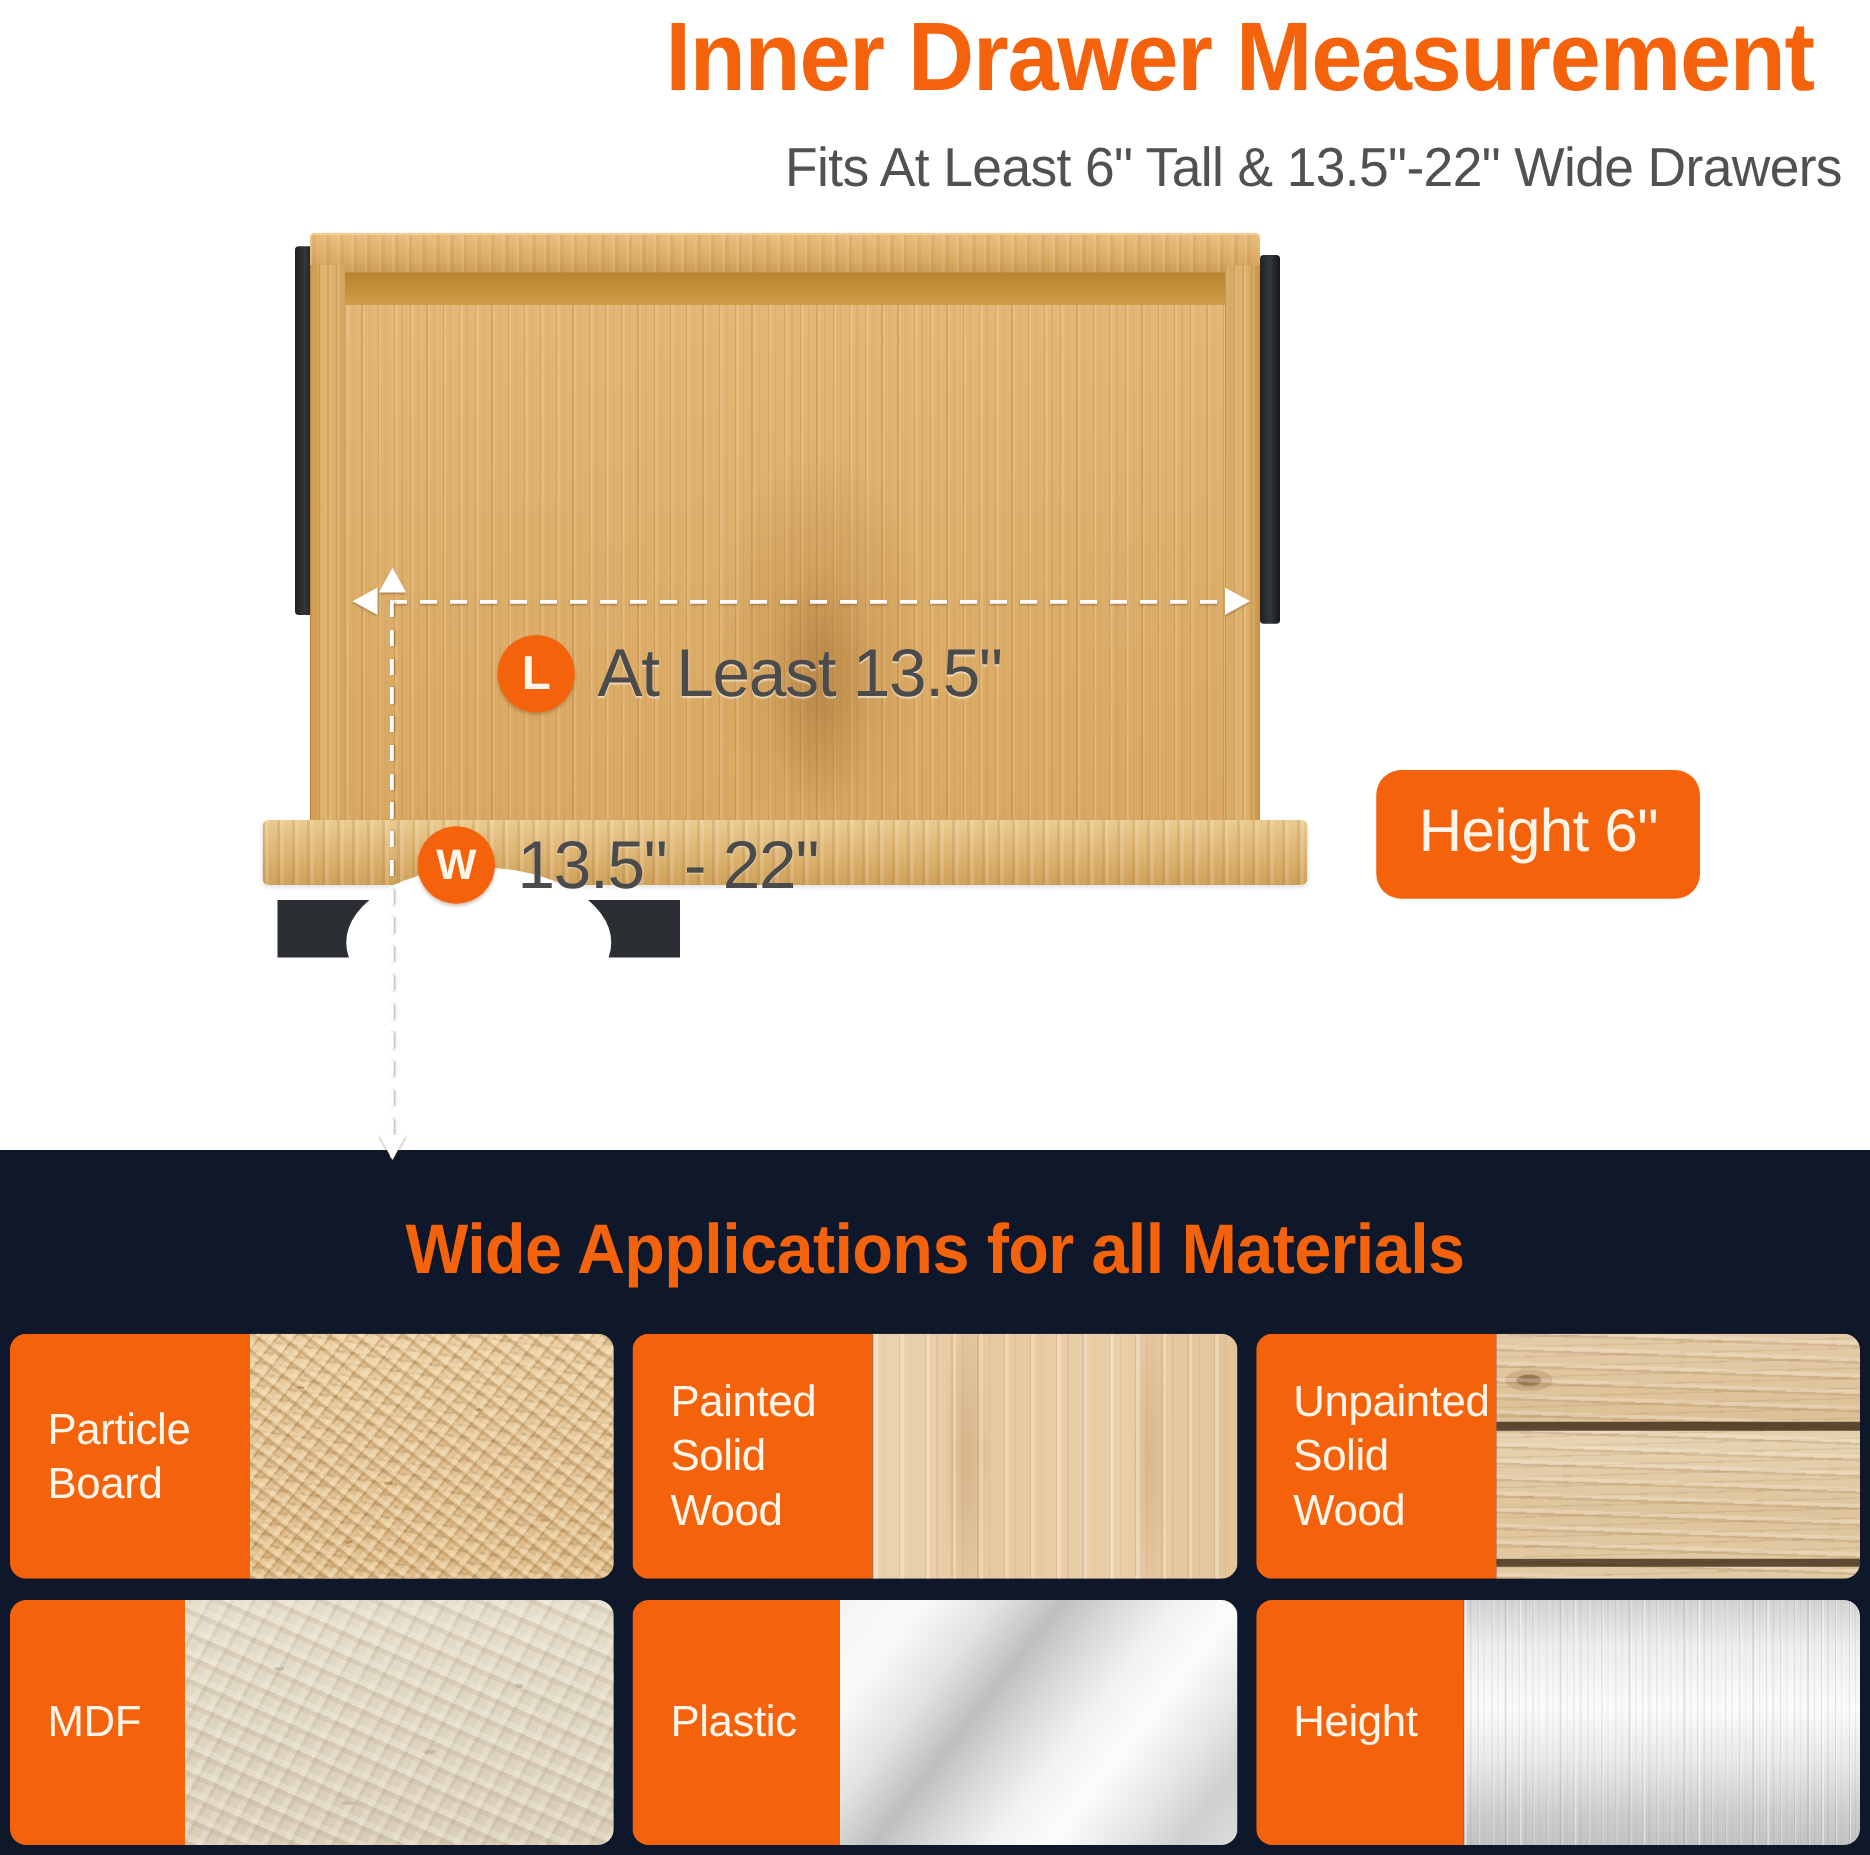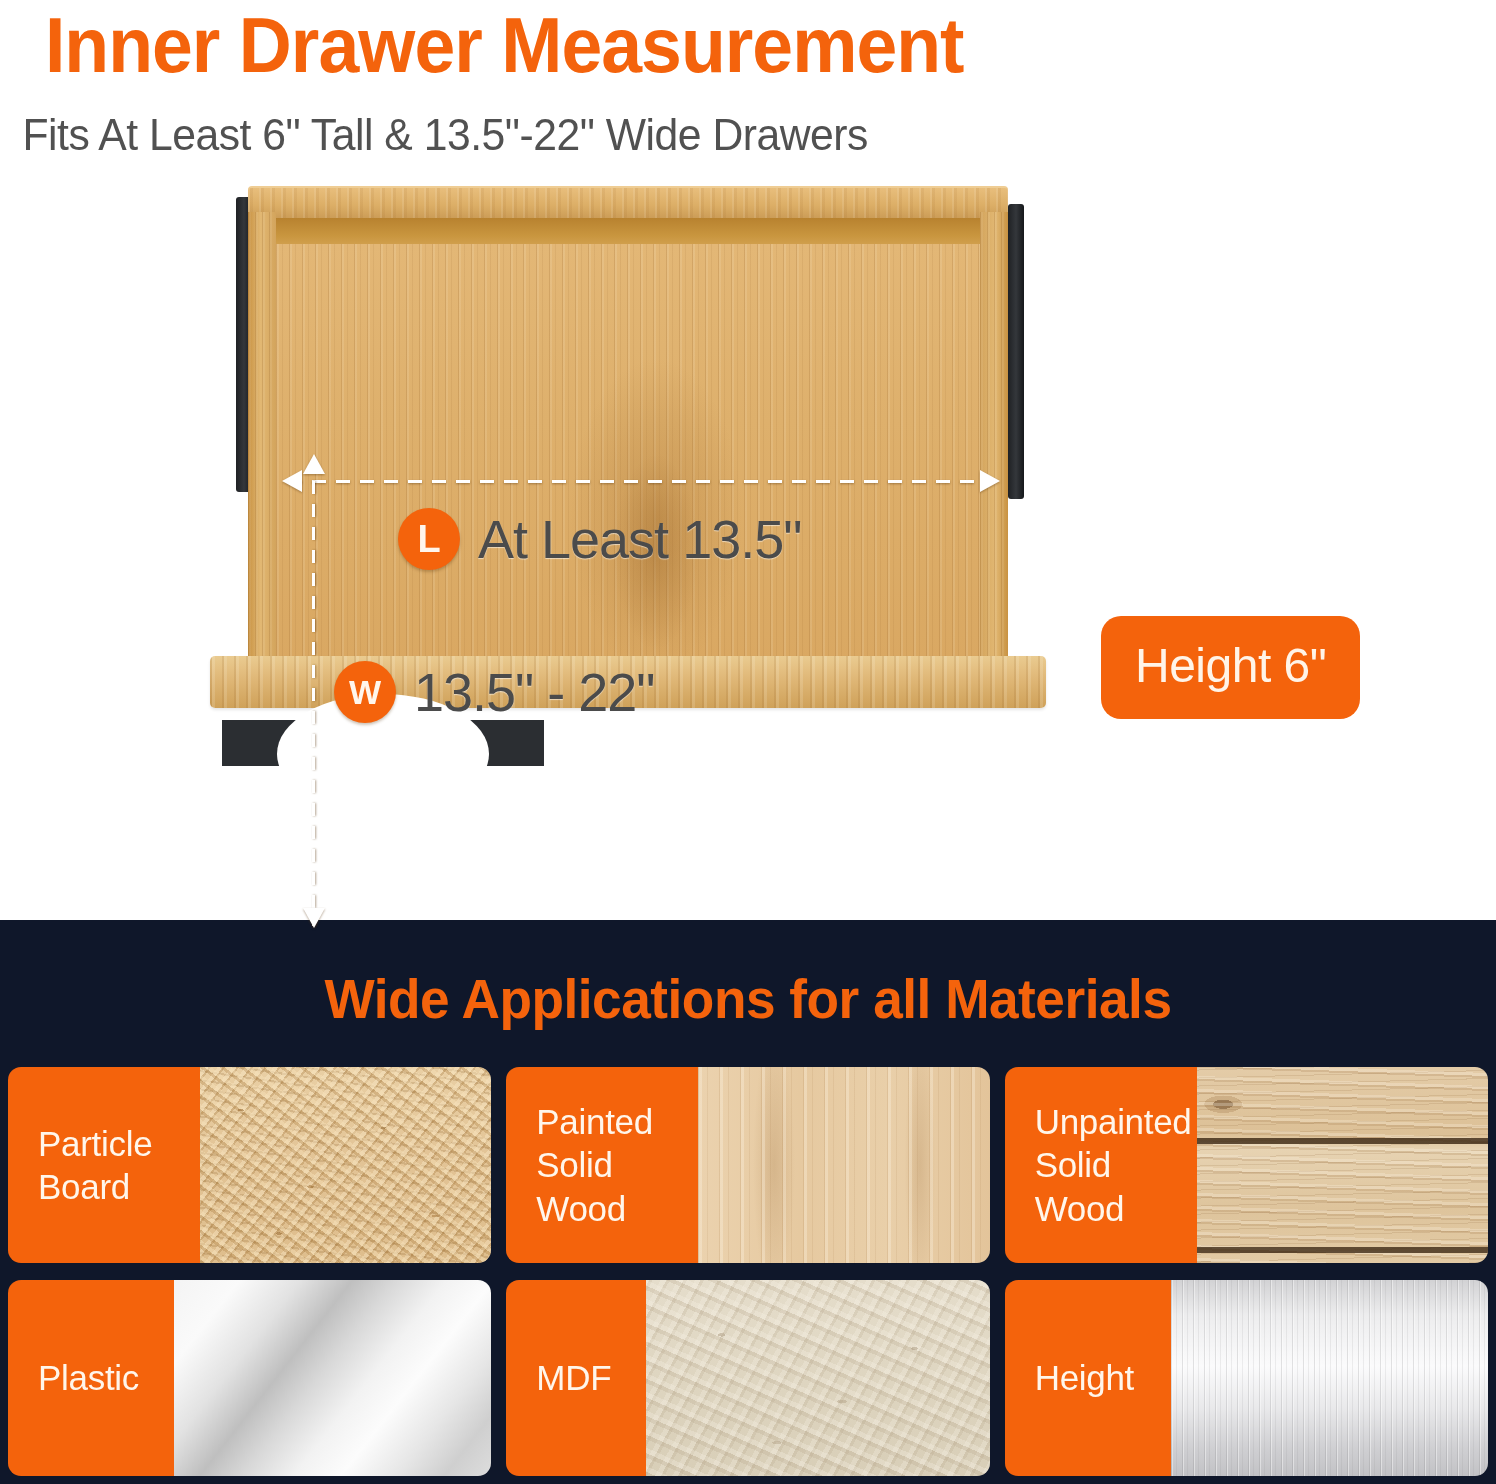--- a/index.html
+++ b/index.html
@@ -10,21 +10,21 @@
     background: #ffffff;
     font-family: "Liberation Sans", sans-serif;
     overflow: hidden;
     position: relative;
   }
 
   
   .header {
     width: 100%;
     padding-top: 6px;
-    text-align: left;
+    text-align: right;
   }
   .main-title {
     font-family: "Liberation Sans Narrow", "Liberation Sans", sans-serif;
     font-size: 78px;
     font-weight: bold;
     color: #F4630C;
     letter-spacing: -1px;
     line-height: 1.0;
     transform: scaleX(0.94);
   }
@@ -481,27 +481,27 @@
     </div>
 
     <div class="tile">
       <div class="tile-label w-wide">Unpainted
 Solid
 Wood</div>
       <div class="tile-swatch sw-unpainted"></div>
     </div>
 
     <div class="tile">
+      <div class="tile-label w-narrow">MDF</div>
+      <div class="tile-swatch sw-mdf"></div>
+    </div>
+
+    <div class="tile">
       <div class="tile-label w-mid">Plastic</div>
       <div class="tile-swatch sw-plastic"></div>
-    </div>
-
-    <div class="tile">
-      <div class="tile-label w-narrow">MDF</div>
-      <div class="tile-swatch sw-mdf"></div>
     </div>
 
     <div class="tile">
       <div class="tile-label w-mid">Height</div>
       <div class="tile-swatch sw-metal"></div>
     </div>
 
   </div>
 </div>
 

